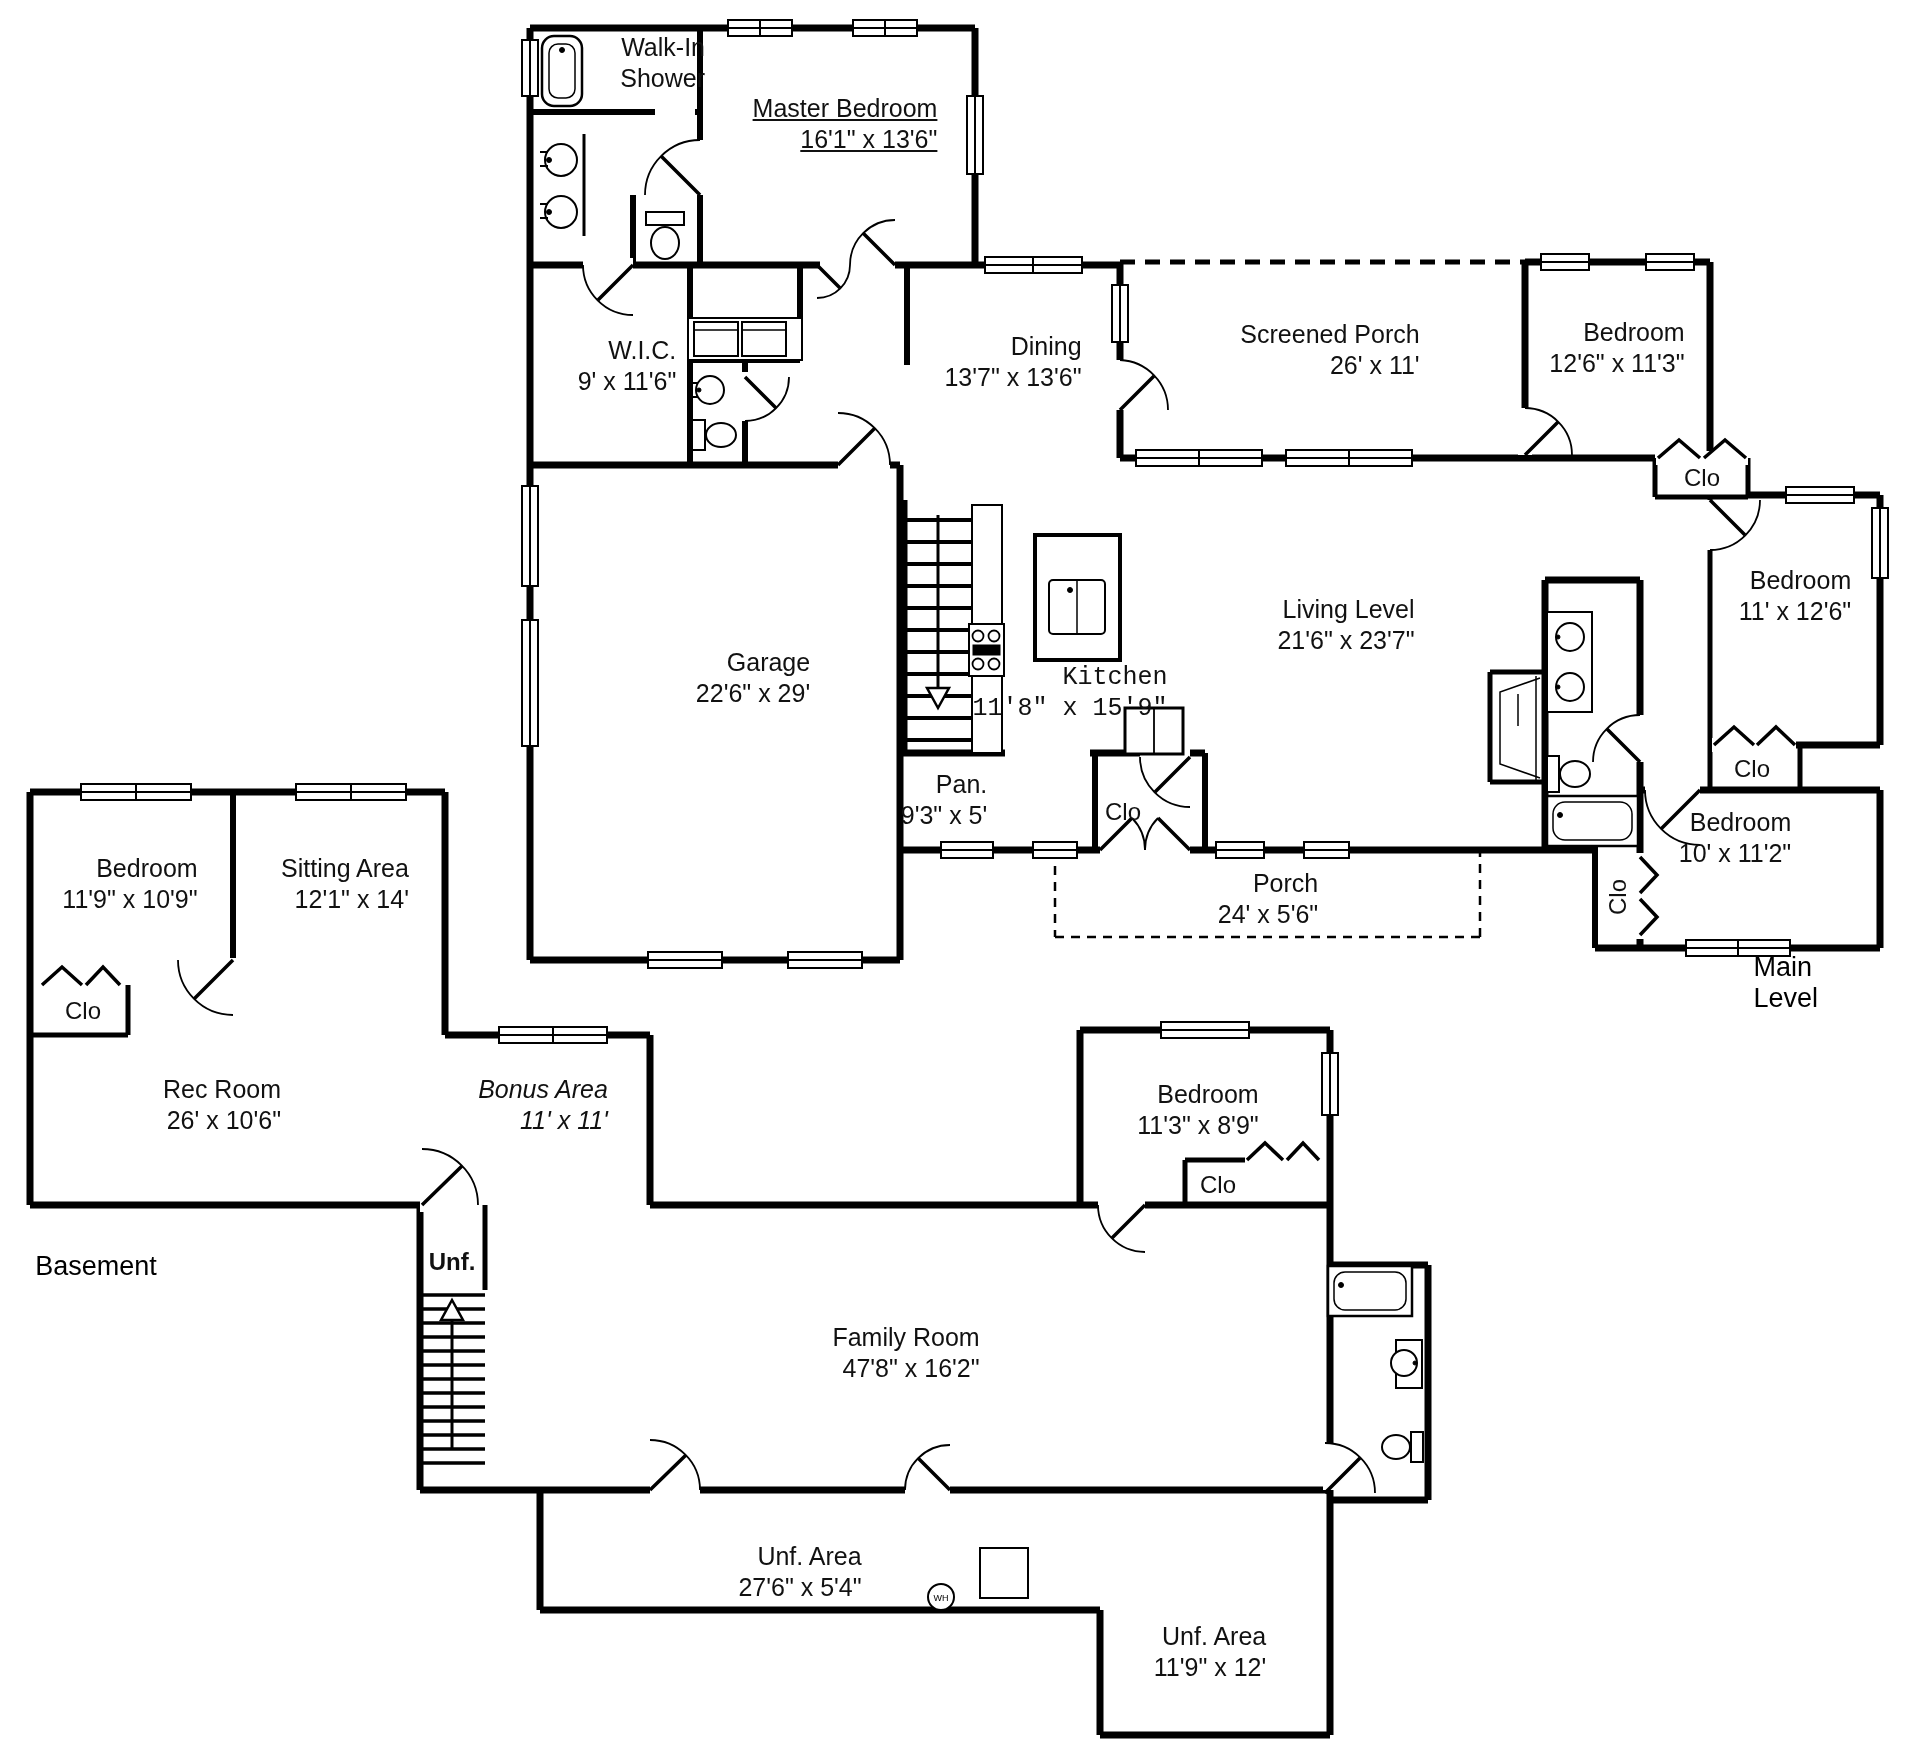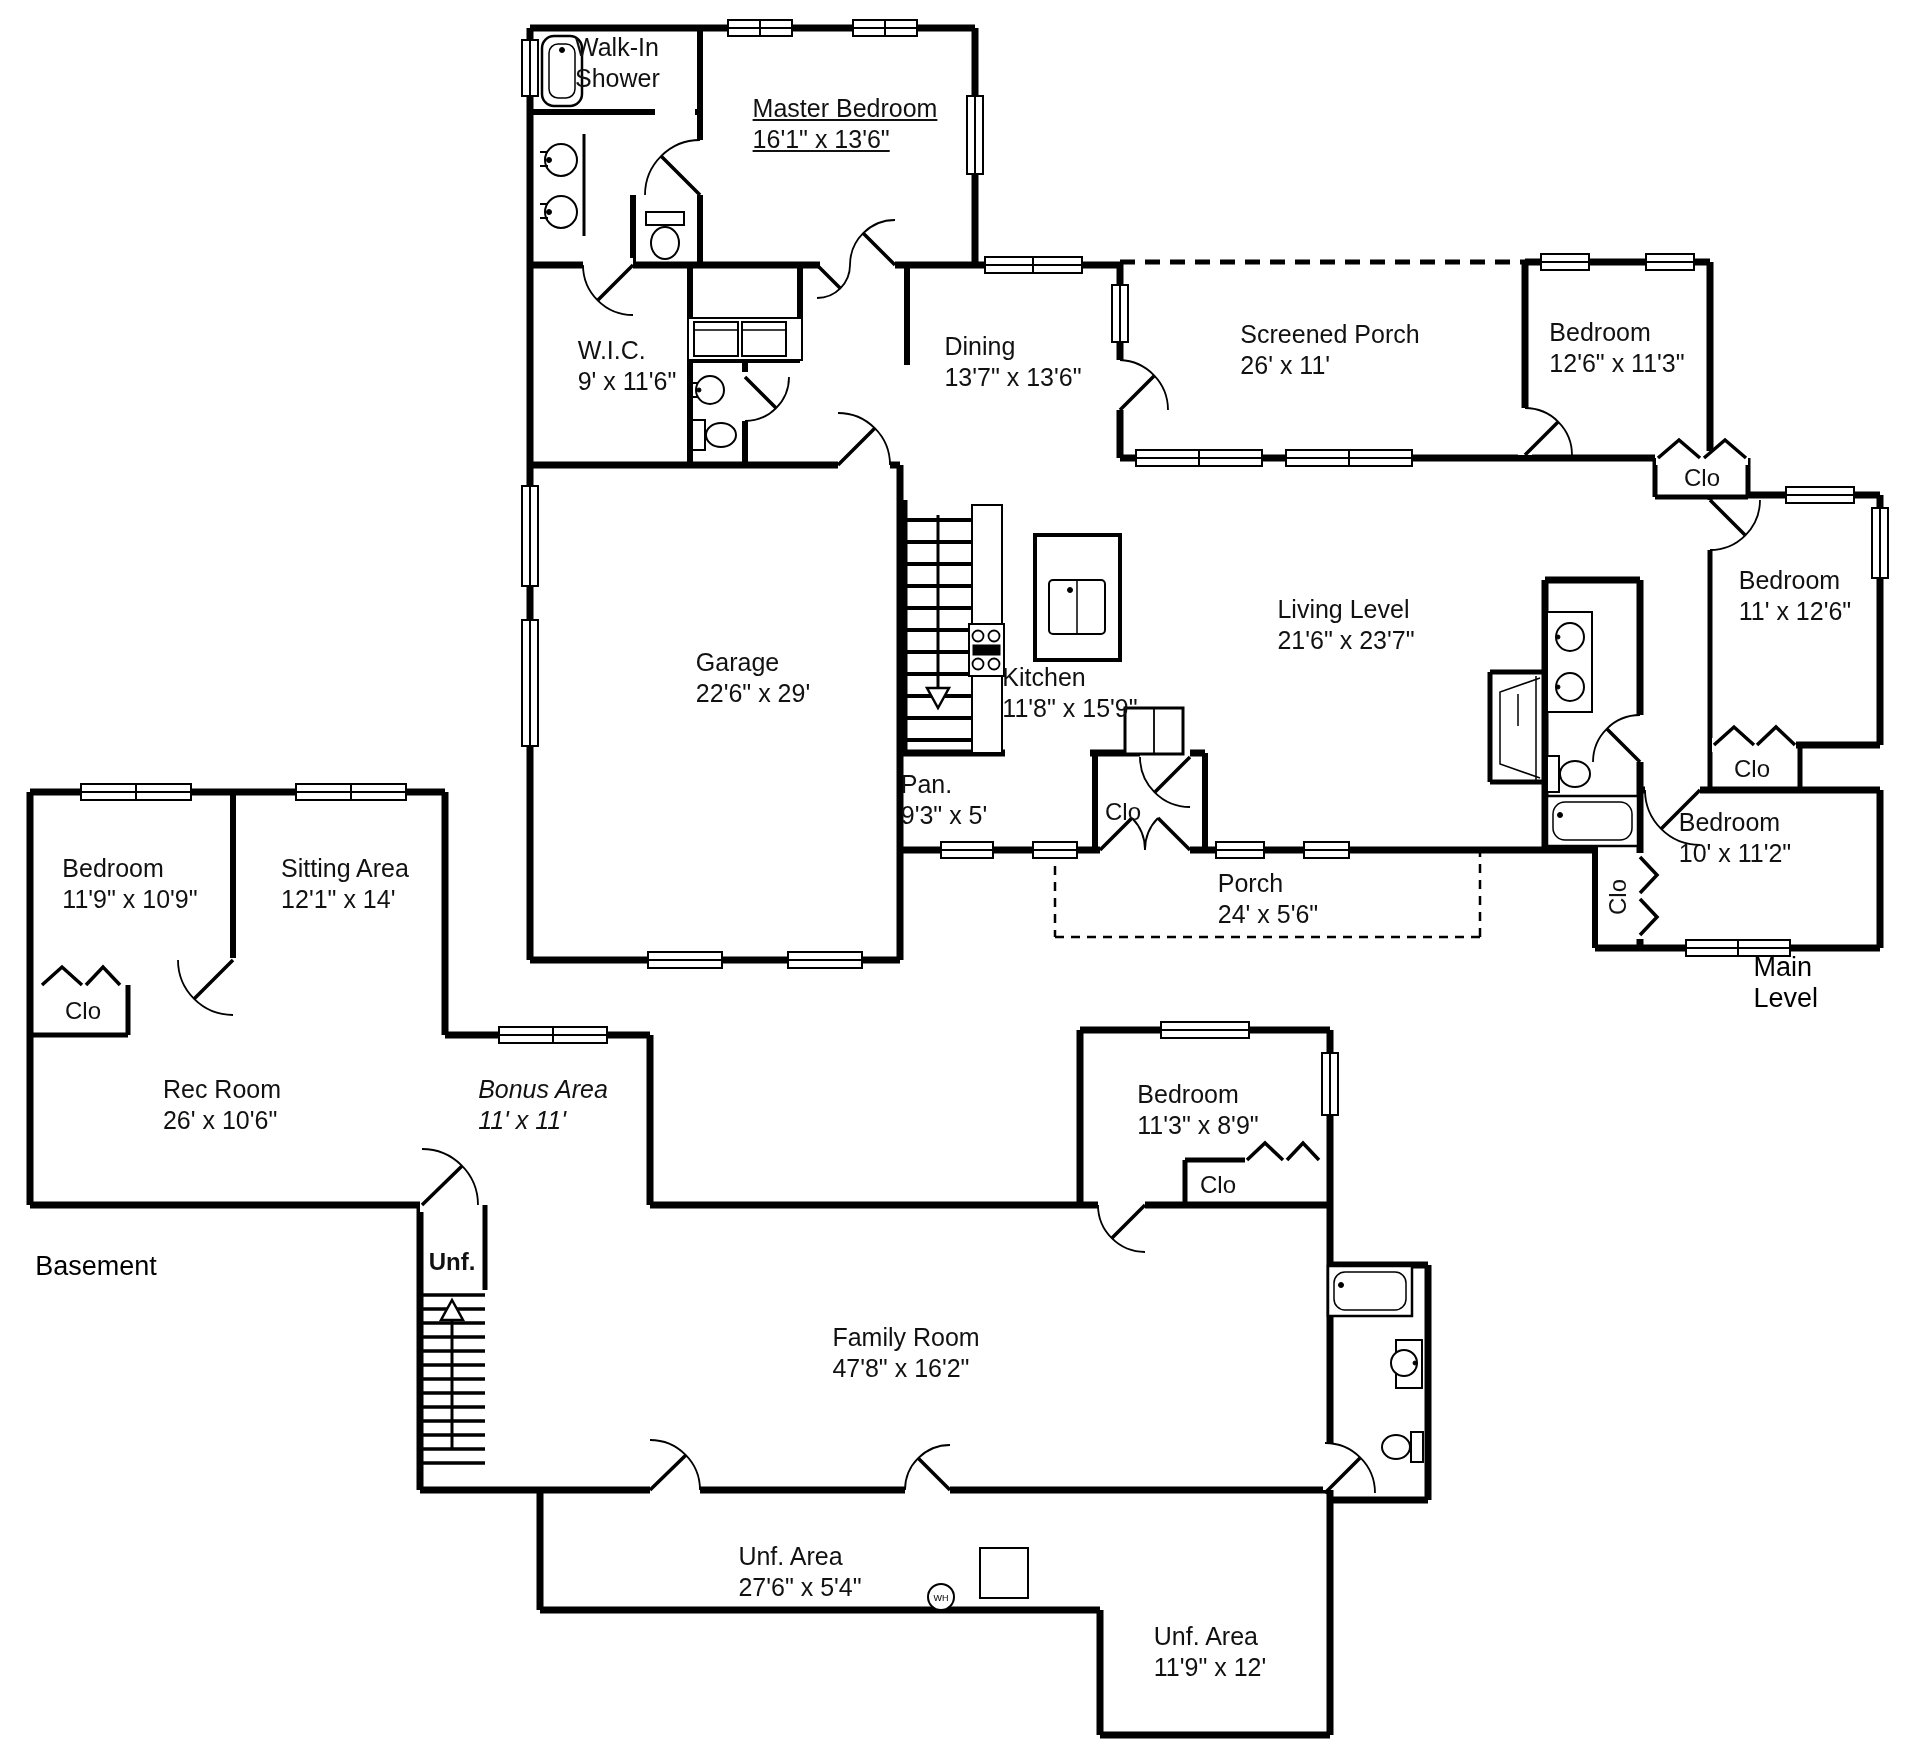--- a/index.html
+++ b/index.html
@@ -1,19 +1,19 @@
 <!DOCTYPE html>
 <html><head>
 <meta charset="utf-8">
 <style>
   html,body{margin:0;padding:0;background:#fff;}
   .plan{position:relative;width:1923px;height:1744px;background:#ffffff;overflow:hidden;
         font-family:"Liberation Sans",sans-serif;color:#000;}
   .plan svg{position:absolute;left:0;top:0;}
-  .room-label{position:absolute;transform:translate(-50%,-50%);text-align:left;
+  .room-label{position:absolute;transform:translate(-50%,-50%);text-align:right;
               font-size:25px;line-height:31px;white-space:nowrap;color:#111;}
   .room-label .nm{white-space:pre-line;}
   .room-label.wrap{white-space:normal;width:130px;}
   .small-label{position:absolute;transform:translate(-50%,-50%);font-size:24px;color:#111;}
   .small-label.vert{transform:translate(-50%,-50%) rotate(-90deg);}
   .level-label{position:absolute;transform:translate(-50%,-50%);font-size:27px;color:#000000;}
 </style>
 </head>
 <body>
 
@@ -370,21 +370,21 @@
       <div>12'6" x 11'3"</div>
     </div>
   <div class="room-label" style="left:1795px;top:596px;">
       <div>Bedroom</div>
       <div>11' x 12'6"</div>
     </div>
   <div class="room-label" style="left:1346px;top:625px;">
       <div>Living Level</div>
       <div>21'6" x 23'7"</div>
     </div>
-  <div class="room-label" style="left:1070px;top:693px;">
+  <div class="room-label" style="left:1070px;top:693px;font-family:Liberation Mono, monospace;">
       <div>Kitchen</div>
       <div>11'8" x 15'9"</div>
     </div>
   <div class="room-label" style="left:725px;top:678px;margin-left:28px;">
       <div>Garage</div>
       <div>22'6" x 29'</div>
     </div>
   <div class="room-label" style="left:944px;top:800px;">
       <div>Pan.</div>
       <div>9'3" x 5'</div>

